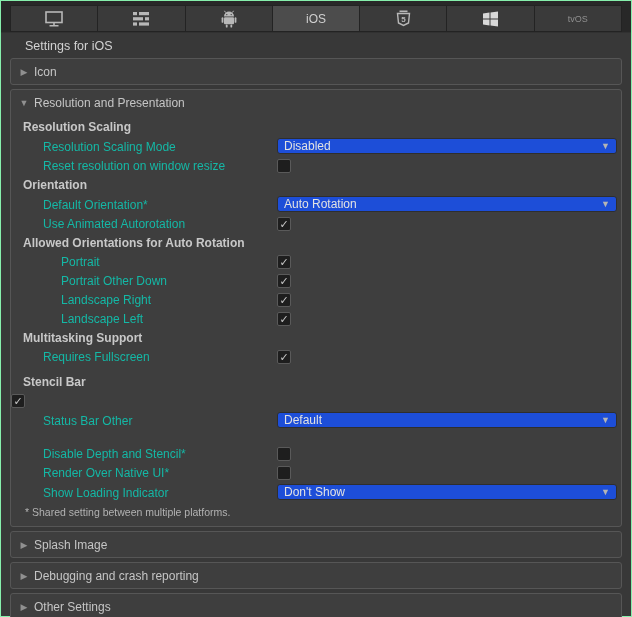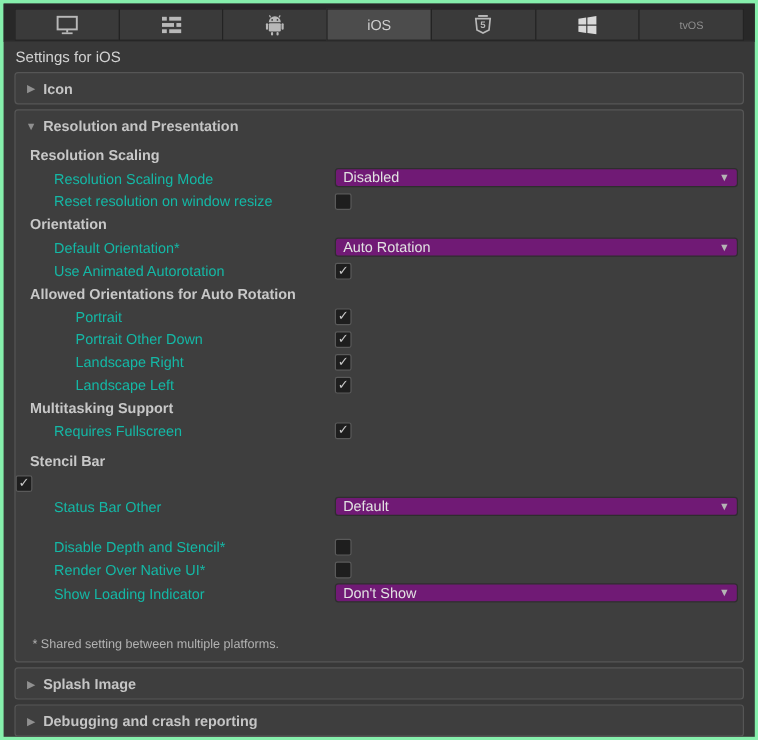--- a/index.html
+++ b/index.html
@@ -3,93 +3,92 @@
 <meta charset="utf-8">
 <style>
   * { box-sizing: border-box; }
   html,body { margin:0; padding:0; }
   body {
     width:632px; height:617px; overflow:hidden;
     background:#383838;
     font-family:"Liberation Sans", sans-serif;
     font-size:12px; color:#c8c8c8;
   }
-  .window { width:632px; height:617px; border:3px solid #86efac; background:#383838; }
+  .window { width:632px; height:617px; border:1px solid #86efac; background:#383838; }
 
   
   .tabbar {
     display:flex; height:31px; background:#282828;
     padding:4px 9px 0 9px;
   }
   .tab {
     flex:1; display:flex; align-items:center; justify-content:center;
     background:#3a3a3a; border:1px solid #232323; margin-left:-1px;
     height:27px; cursor:pointer;
   }
   .tab:first-child { margin-left:0; }
   .tab.active { background:#4c4c4c; }
   .tab-label { color:#cfcfcf; font-size:12px; }
   .tab-label.dim { color:#8f8f8f; font-size:9px; }
 
   
   .settings-header {
     height:26px; display:flex; align-items:center;
-    padding-left:10px; color:#d2d2d2; font-size:12.5px;
+    padding-left:24px; color:#d2d2d2; font-size:12.5px;
     border-top:1px solid #313131;
   }
 
   
   .box {
     margin:0 9px 4px 9px;
     border:1px solid #565656; border-radius:3px;
     background:#3e3e3e;
   }
   .fold-header {
     height:25px; display:flex; align-items:center;
     padding-left:6px; cursor:pointer;
   }
   .tri {
     width:14px; text-align:center; font-size:9px; color:#909090;
     margin-right:3px; flex:none;
   }
-  .fold-title { font-weight:bold; color:#c5c5c5; }
+  .fold-title { font-weight:normal; color:#c5c5c5; }
 
   
   .row { height:19px; display:flex; align-items:flex-end; padding-right:4px; }
   .row.dd { height:20px; }
   .lbl {
     flex:none; width:266px; overflow:hidden; white-space:nowrap;
     color:#14b8a6;
   }
   .subhead { padding-left:12px; font-weight:bold; color:#c8c8c8; }
   .ind1 { padding-left:32px; }
   .ind2 { padding-left:50px;margin-top:12px; }
   .control { flex:1; display:flex; align-items:center; min-width:0; }
 
   .dropdown {
-    flex:1; height:16px; background:#701a75;
+    flex:1; height:16px; background:#1d4ed8;
     border:1px solid #2e2e2e; border-radius:3px;
     display:flex; align-items:center; padding:0 6px;
     color:#e2e2e2; cursor:pointer; overflow:hidden; white-space:nowrap;
   }
   .dd-arrow { margin-left:auto; font-size:9px; color:#b5b5b5; flex:none; }
 
   .checkbox {
     width:14px; height:14px; flex:none;
     background:#1e1e1e; border:1px solid #5a5a5a; border-radius:2px;
     cursor:pointer; display:flex; align-items:center; justify-content:center;
   }
   .check { color:#c8c8c8; font-size:11px; line-height:12px; }
 
   .gap6 { height:6px; }
   .gap14 { height:14px; }
   .footnote {
     font-size:10.5px; color:#b2b2b2;
     padding:6px 0 8px 14px;
-    margin-top:23px;
   }
 
   .icon svg { display:block; }
 </style>
 </head>
 <body>
 
 <div class="window">
 
   <div class="tabbar">

